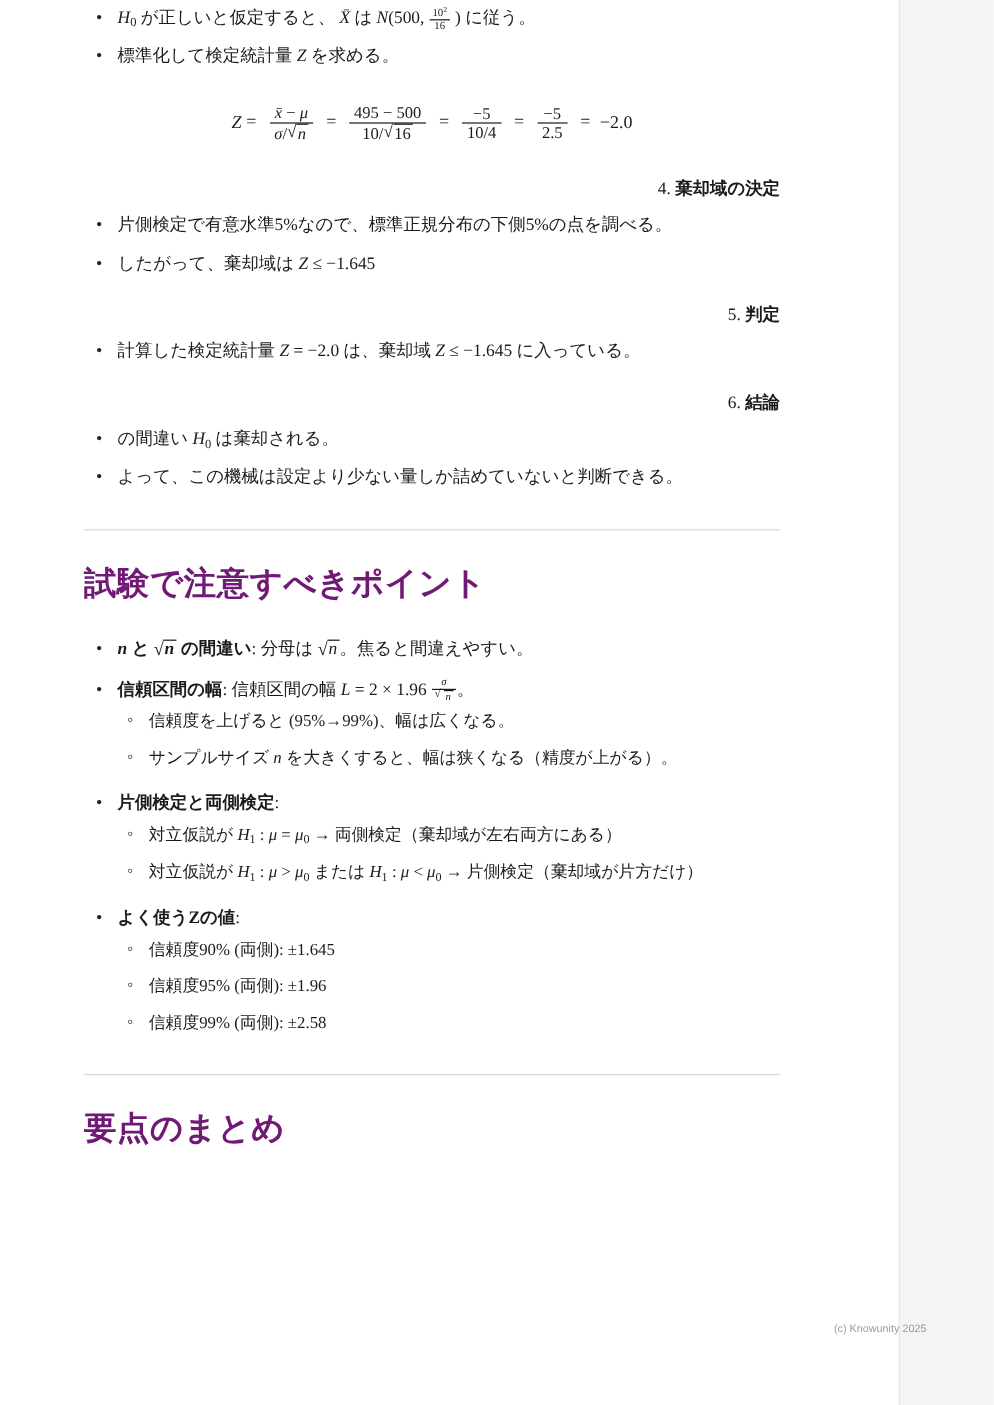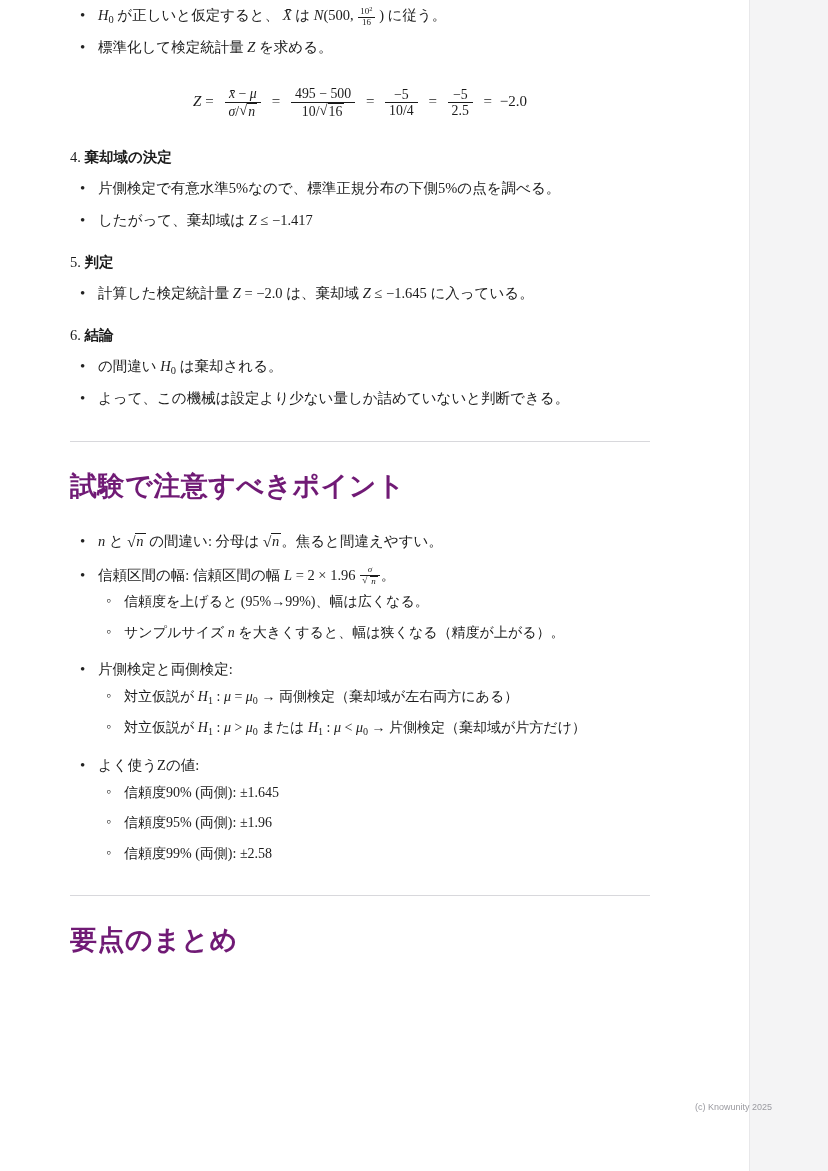--- a/index.html
+++ b/index.html
@@ -77,20 +77,21 @@
   }
   .formula-block {
     text-align: center;
     margin: 26px 0 28px 0;
     font-size: 15px;
   }
   .num-head {
     font-size: 14.5px;
     margin: 20px 0 10px 0;
     font-weight: 400;
+    text-align: right;
   }
   .num-head .h-label {
     font-weight: 700;
   }
   .divider {
     border: 0;
     border-top: 1px solid #d8d8dc;
     margin: 30px 0 26px 0;
   }
   .big-title {
@@ -104,21 +105,21 @@
   .big-title.low {
     margin-top: 24px;
     margin-bottom: 0;
   }
   .tight-bullets > li {
     margin-bottom: 10px;
   }
   .tight-bullets > li.has-sub {
     margin-bottom: 14px;
   }
-  b, strong { font-weight: 400; }
+  b, strong { font-weight: 700; }
   .mi { font-style: italic; font-family: "Liberation Serif", serif; }
   .sub { font-size: 0.72em; vertical-align: -0.28em; }
   .sup { font-size: 0.72em; vertical-align: 0.5em; }
   .frac {
     display: inline-block;
     vertical-align: middle;
     text-align: center;
     font-size: 0.92em;
     line-height: 1.15;
     margin: 0 3px;
@@ -200,21 +201,21 @@
 
     <div class="num-head">
       <span>4.</span>
       <span class="h-label">棄却域の決定</span>
     </div>
     <ul class="bullets">
       <li>
         <span>片側検定で有意水準5%なので、標準正規分布の下側5%の点を調べる。</span>
       </li>
       <li>
-        <span>したがって、棄却域は </span><span class="mi">Z</span><span> ≤ −1.417</span>
+        <span>したがって、棄却域は </span><span class="mi">Z</span><span> ≤ −1.645</span>
       </li>
     </ul>
 
     <div class="num-head">
       <span>5.</span>
       <span class="h-label">判定</span>
     </div>
     <ul class="bullets">
       <li>
         <span>計算した検定統計量 </span><span class="mi">Z</span><span> = −2.0 は、棄却域 </span><span class="mi">Z</span><span> ≤ −1.645 に入っている。</span>

